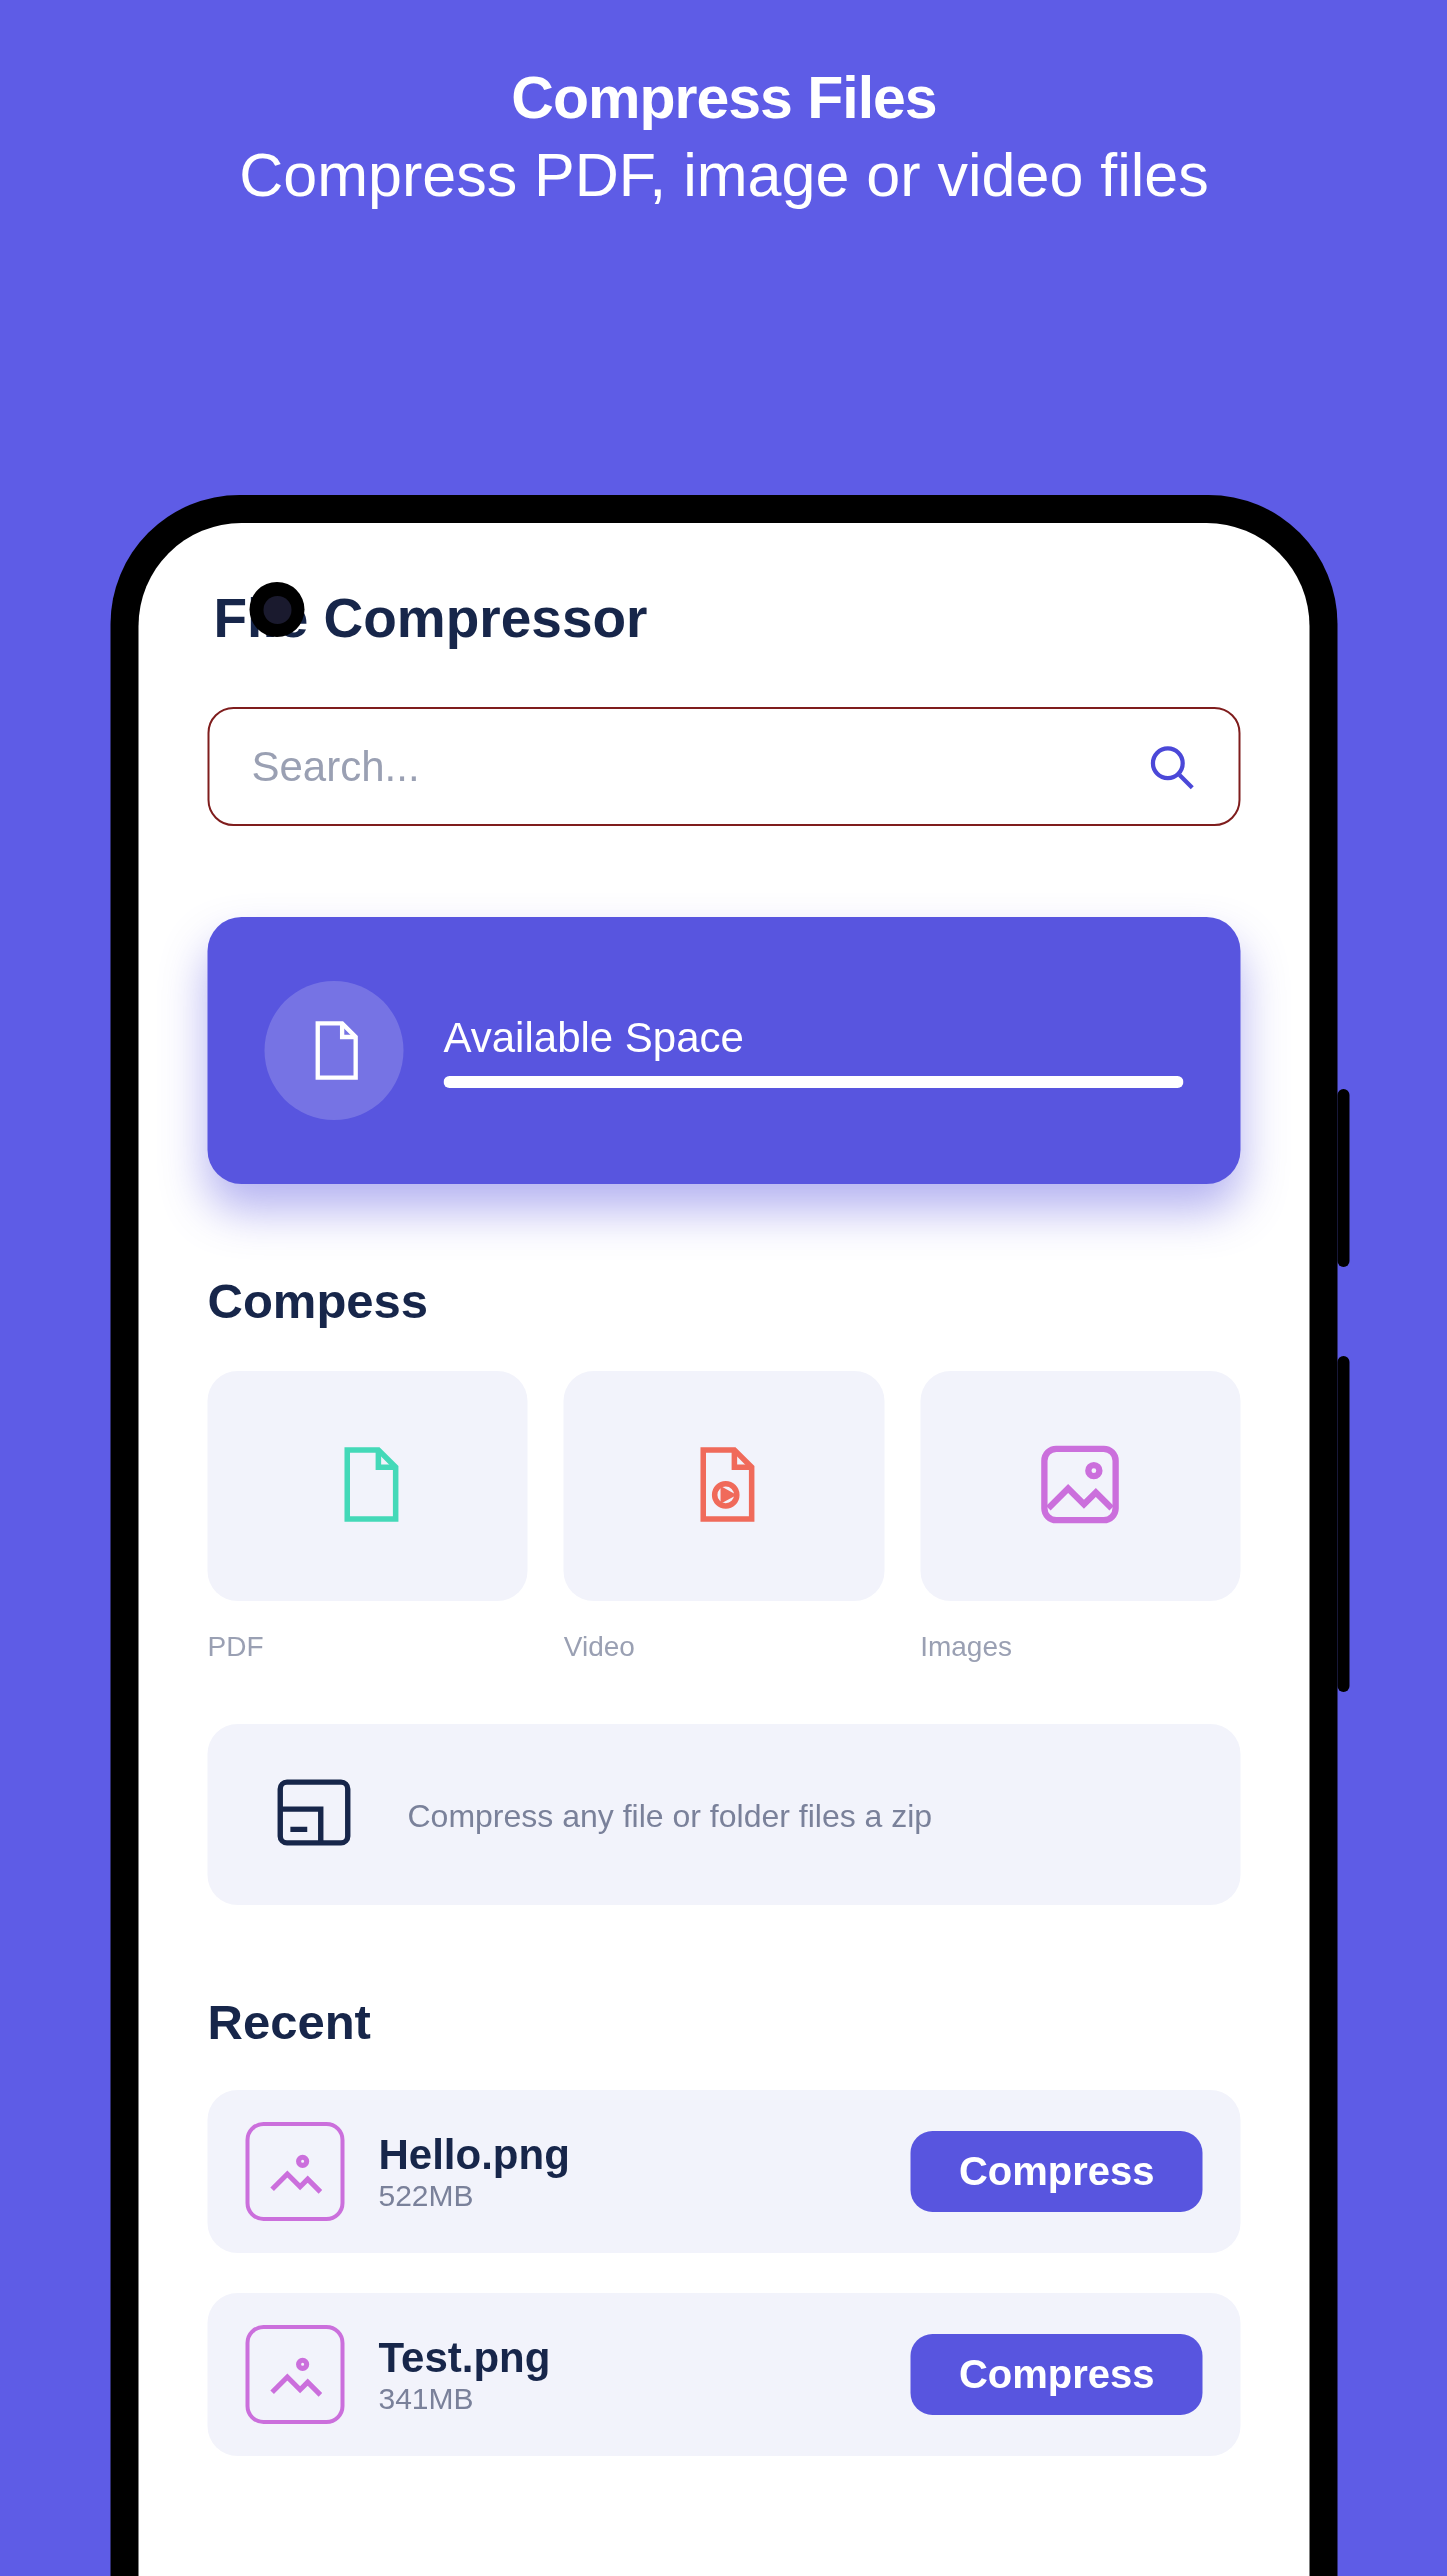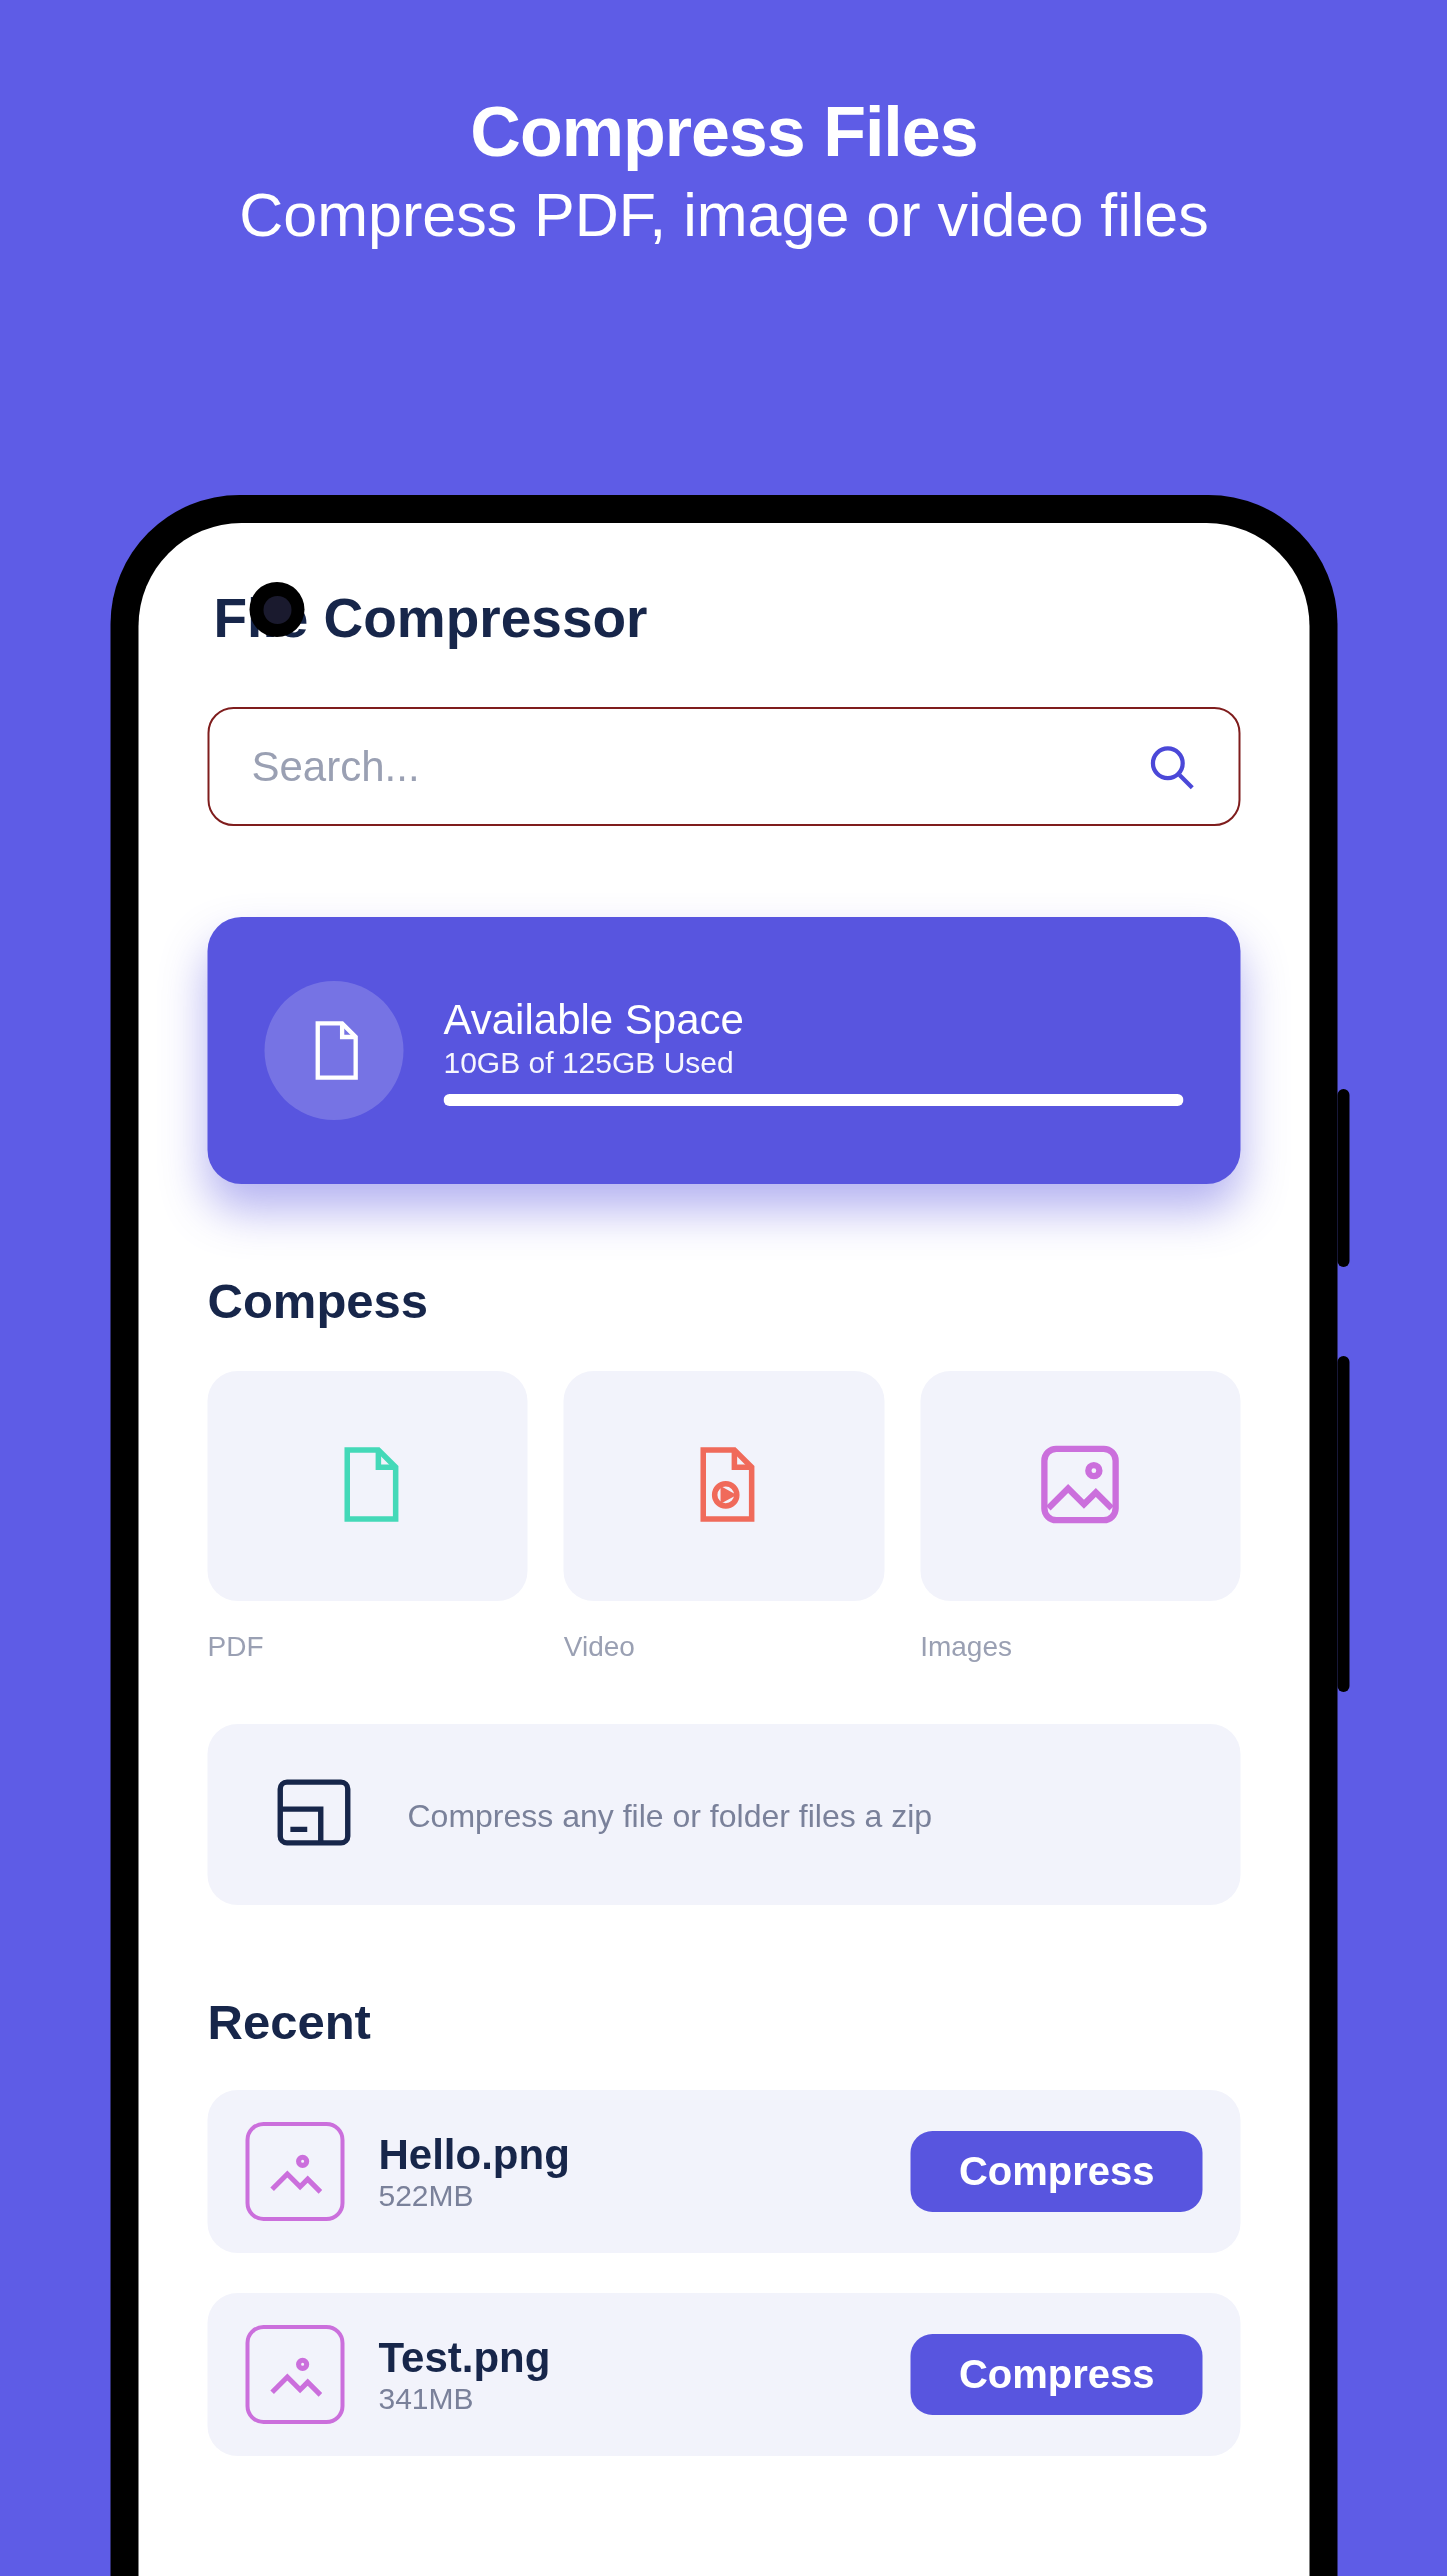--- a/index.html
+++ b/index.html
@@ -10,24 +10,23 @@
   font-family: 'Segoe UI', -apple-system, BlinkMacSystemFont, sans-serif;
   overflow: hidden;
   position: relative;
 }
 .promo-header {
   text-align: center;
   padding-top: 64px;
   color: #fff;
 }
 .promo-title {
-  font-size: 70px;
+  font-size: 59px;
   font-weight: 900;
   letter-spacing: -1px;
-  margin-top: 28px;
 }
 .promo-subtitle {
   font-size: 61px;
   font-weight: 400;
   line-height: 1.15;
   margin-top: 8px;
 }
 .phone {
   position: absolute;
   left: 50%;
@@ -266,21 +265,20 @@
 
     <div class="space-card">
       <div class="space-icon-circle">
         <svg viewBox="0 0 24 24" width="65" height="77" fill="none" stroke="#fff" stroke-width="1.6">
           <path d="M6 2h9l5 5v15H6z"></path>
           <path d="M15 2v5h5"></path>
         </svg>
       </div>
       <div class="space-info">
         <div class="space-title">Available Space</div>
-        <div class="space-usage">10GB of 125GB Used</div>
         <div class="space-bar">
           <div class="space-bar-fill" style="width:100%"></div>
         </div>
       </div>
     </div>
 
     <div class="section-title">Compess</div>
 
     <div class="tiles">
       <div class="tile">

